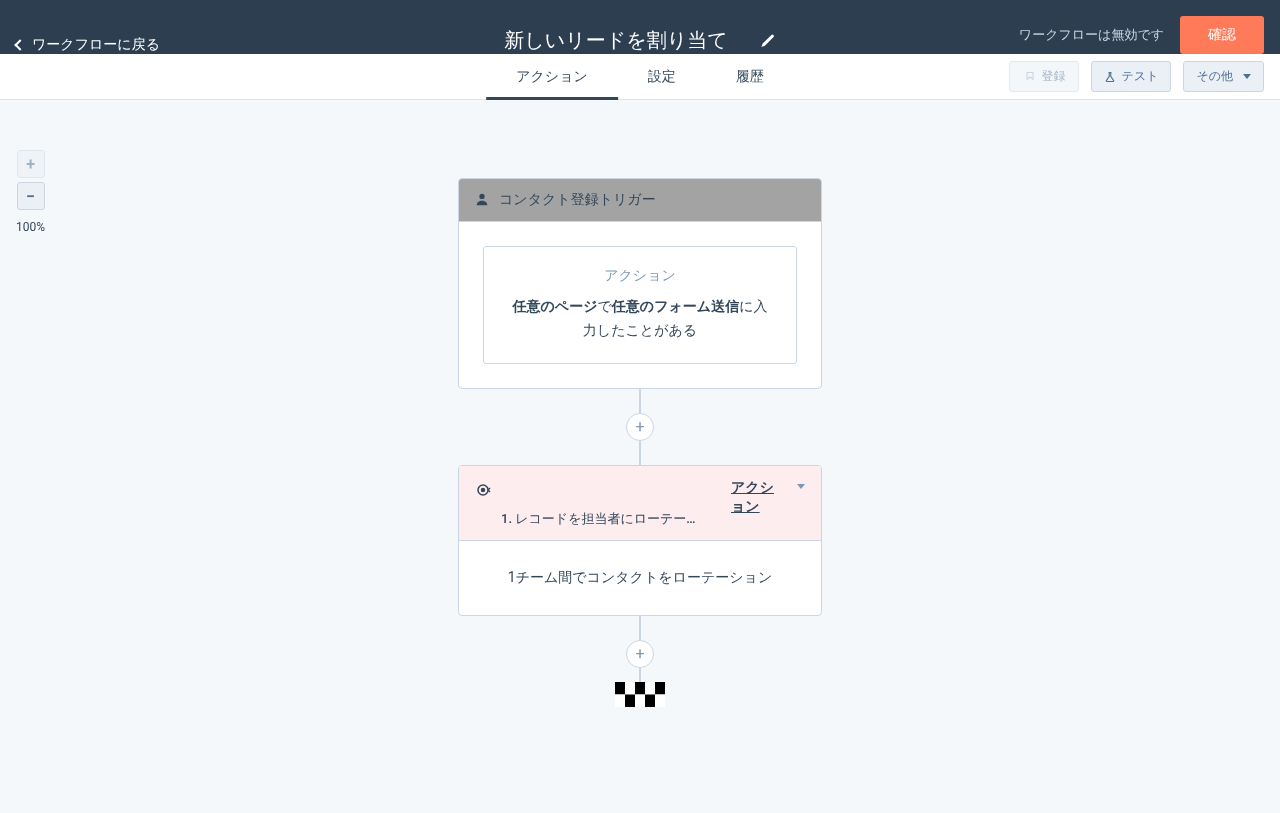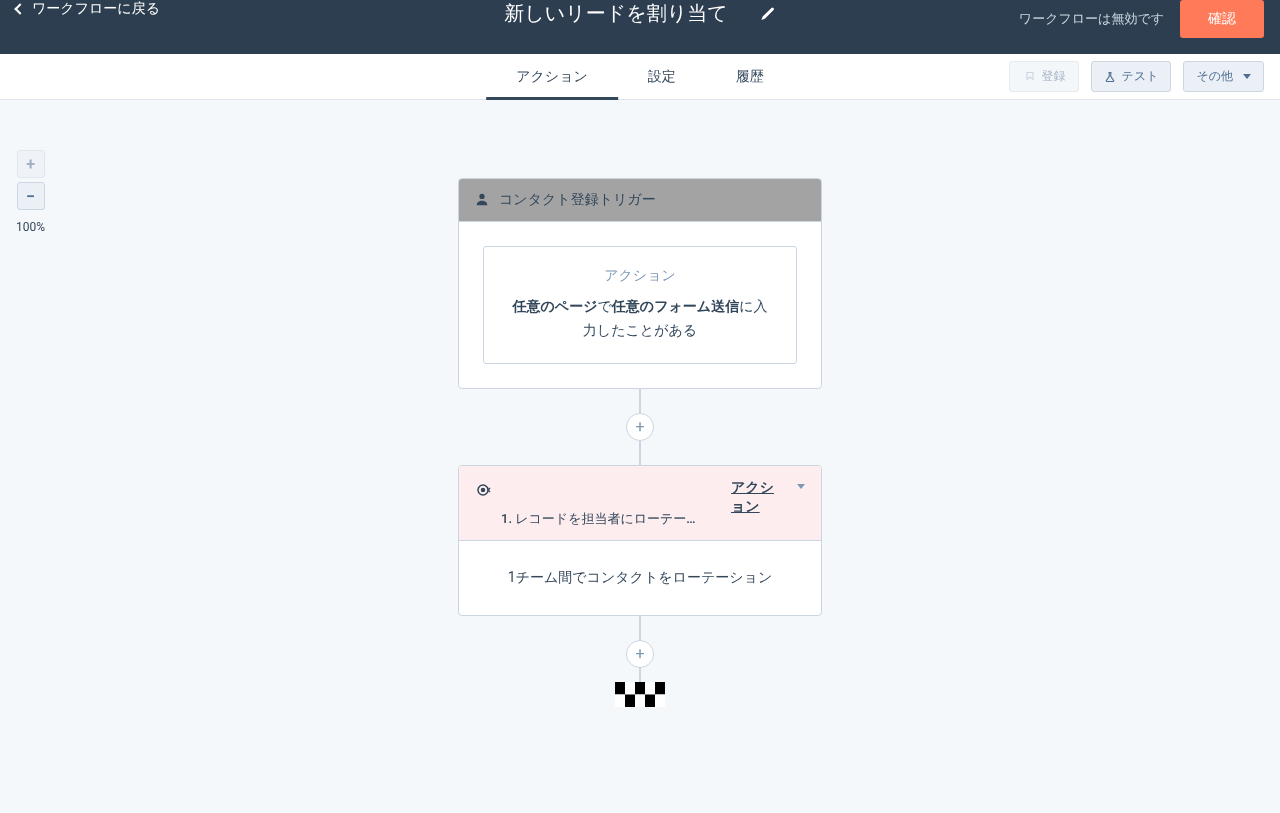--- a/index.html
+++ b/index.html
@@ -7,21 +7,21 @@
       font-family: -apple-system, BlinkMacSystemFont, "Segoe UI", Roboto, "Helvetica Neue", Arial, sans-serif;
       background: #f5f8fa;
       width: 1280px;
       height: 813px;
       overflow: hidden;
     }
     .top-bar {
       background: #2d3e50;
       height: 54px;
       display: flex;
-      align-items: flex-start;
+      align-items: flex-end;
       padding: 0 16px;
       color: #fff;
       position: relative;
     }
     .back-link {
       display: flex;
       align-items: center;
       cursor: pointer;
       font-size: 14px;
       font-weight: 500;

